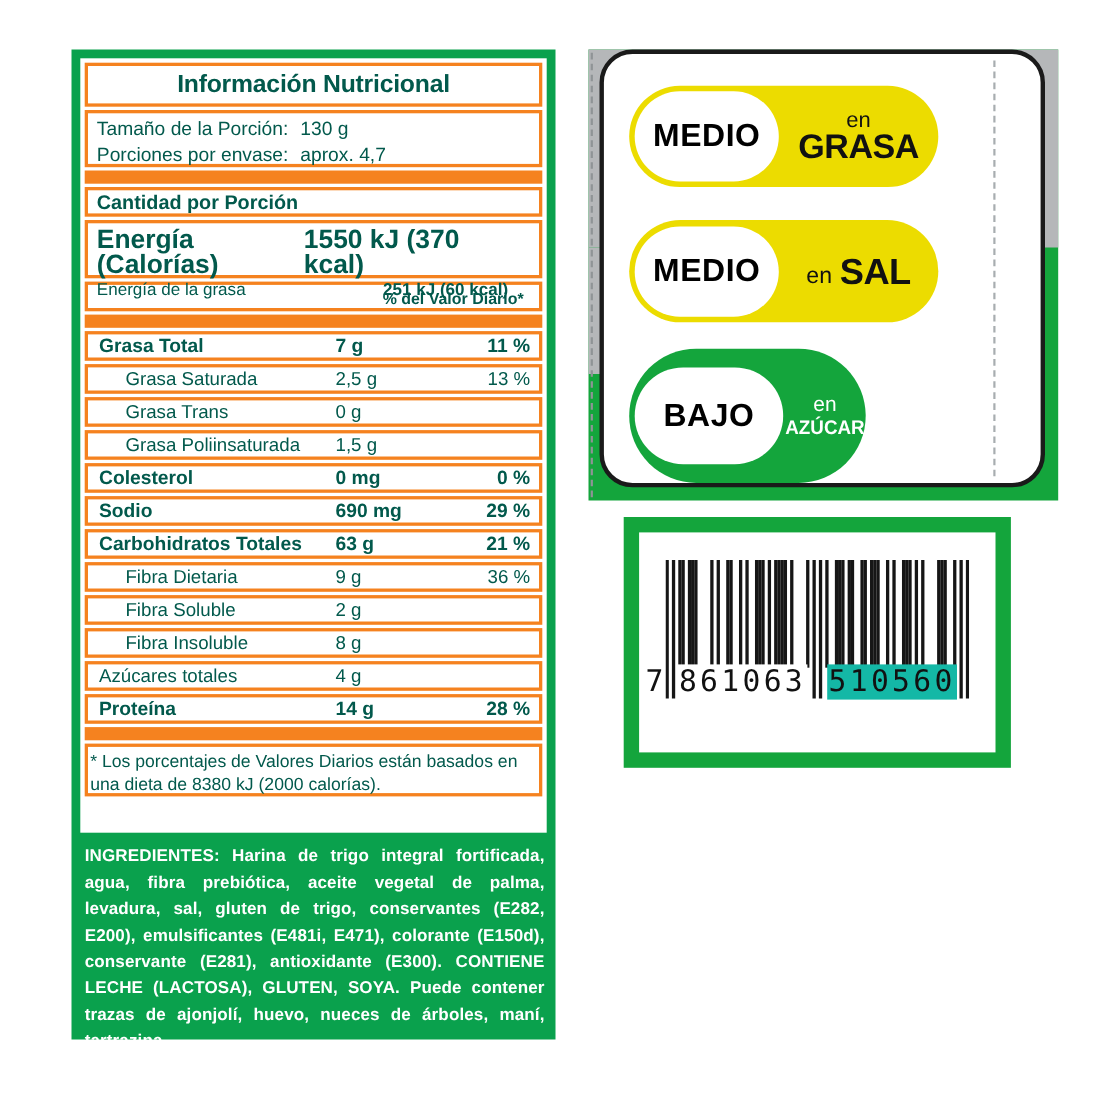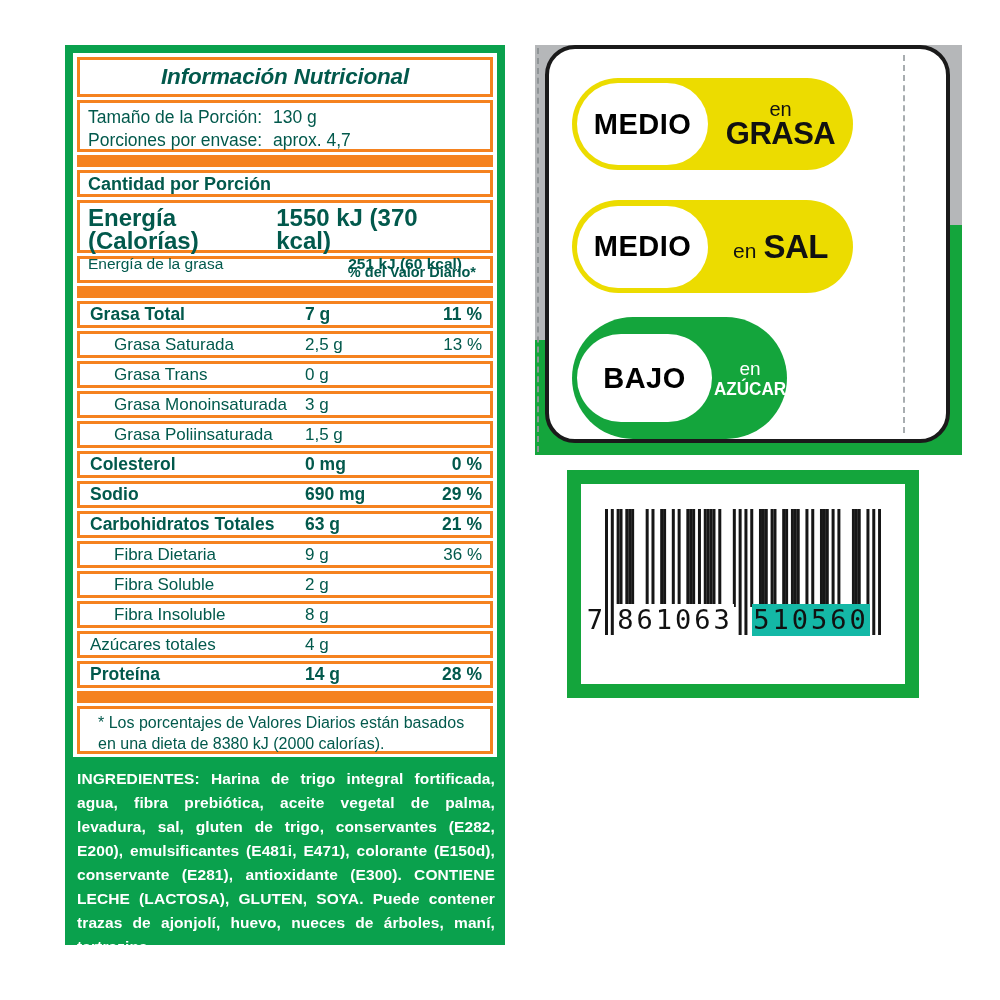--- a/index.html
+++ b/index.html
@@ -19,40 +19,40 @@
   .nlabel{
     position:absolute;left:65px;top:45px;width:440px;height:900px;
     background:var(--green);padding:8px;box-sizing:border-box;
   }
   .white-area{background:#fff;height:704px;box-sizing:border-box;padding:4px;}
   .obox{
     border:3px solid var(--orange);box-sizing:border-box;margin-bottom:3px;background:#fff;
   }
   .band{height:12px;background:var(--orange);margin-bottom:3px;}
   .title-box{height:40px;display:flex;align-items:center;justify-content:center;
-    font-size:22.5px;font-weight:bold;letter-spacing:-0.2px;font-style:italic;}
+    font-size:22.5px;font-weight:bold;letter-spacing:-0.2px;}
   .serving-box{height:52px;padding:3px 8px;font-size:17.5px;line-height:23px;}
   .srow{display:flex;}
   .slabel{flex:0 0 185px;}
   .head-box{height:27px;font-weight:bold;font-size:18px;padding:1px 0 0 8px;box-sizing:border-box;}
   .energy-box{height:53px;padding:3px 8px;box-sizing:border-box;}
   .erow{display:flex;justify-content:space-between;line-height:23px;}
   .erow1{font-size:24px;font-weight:bold;}
   .erow2{font-size:15.5px;}
   .eval{margin-right:20px;font-weight:bold;}
   .dv-box{height:27px;font-weight:bold;font-size:14.5px;text-align:right;
     padding:5px 14px 0 0;box-sizing:border-box;}
   .nrow{display:flex;align-items:center;height:27px;box-sizing:border-box;
     border:3px solid var(--orange);margin-bottom:3px;padding:0 8px 0 10px;font-size:17px;}
   .nrow .nlab{flex:0 0 215px;white-space:nowrap;}
   .nrow.indent .nlab{padding-left:24px;box-sizing:border-box;}
   .nrow .namt{flex:0 0 110px;}
   .nrow .ndv{flex:1;text-align:right;}
   .nrow.bold{font-weight:bold;font-size:17.5px;}
-  .foot-box{height:48px;font-size:16px;line-height:21px;padding:3px 18px;box-sizing:border-box;}
+  .foot-box{height:48px;font-size:16px;line-height:21px;padding:3px 2px;box-sizing:border-box;}
   .ingredients{
     color:#fff;font-weight:bold;font-size:15.5px;line-height:24px;
     text-align:justify;padding:10px 2px 0 4px;letter-spacing:0.1px;
   }
   
   .badge-bg{position:absolute;left:535px;top:45px;width:427px;height:410px;background:var(--badge-green);}
   .bg-gray-top{position:absolute;left:0;top:0;right:0;height:180px;background:var(--gray);}
   .bg-gray-left{position:absolute;left:0;top:180px;width:14px;height:115px;background:var(--gray);}
   .cut-line-left{position:absolute;left:537px;top:48px;height:404px;border-left:2px dashed #8f9496;}
   .badge-card{
@@ -140,25 +140,20 @@
             <span class="ndv">11 %</span>
           </div>
           <div class="nrow indent">
             <span class="nlab">Grasa Saturada</span>
             <span class="namt">2,5 g</span>
             <span class="ndv">13 %</span>
           </div>
           <div class="nrow indent">
             <span class="nlab">Grasa Trans</span>
             <span class="namt">0 g</span>
-            <span class="ndv"></span>
-          </div>
-          <div class="nrow indent">
-            <span class="nlab">Grasa Monoinsaturada</span>
-            <span class="namt">3 g</span>
             <span class="ndv"></span>
           </div>
           <div class="nrow indent">
             <span class="nlab">Grasa Poliinsaturada</span>
             <span class="namt">1,5 g</span>
             <span class="ndv"></span>
           </div>
           <div class="nrow bold">
             <span class="nlab">Colesterol</span>
             <span class="namt">0 mg</span>

